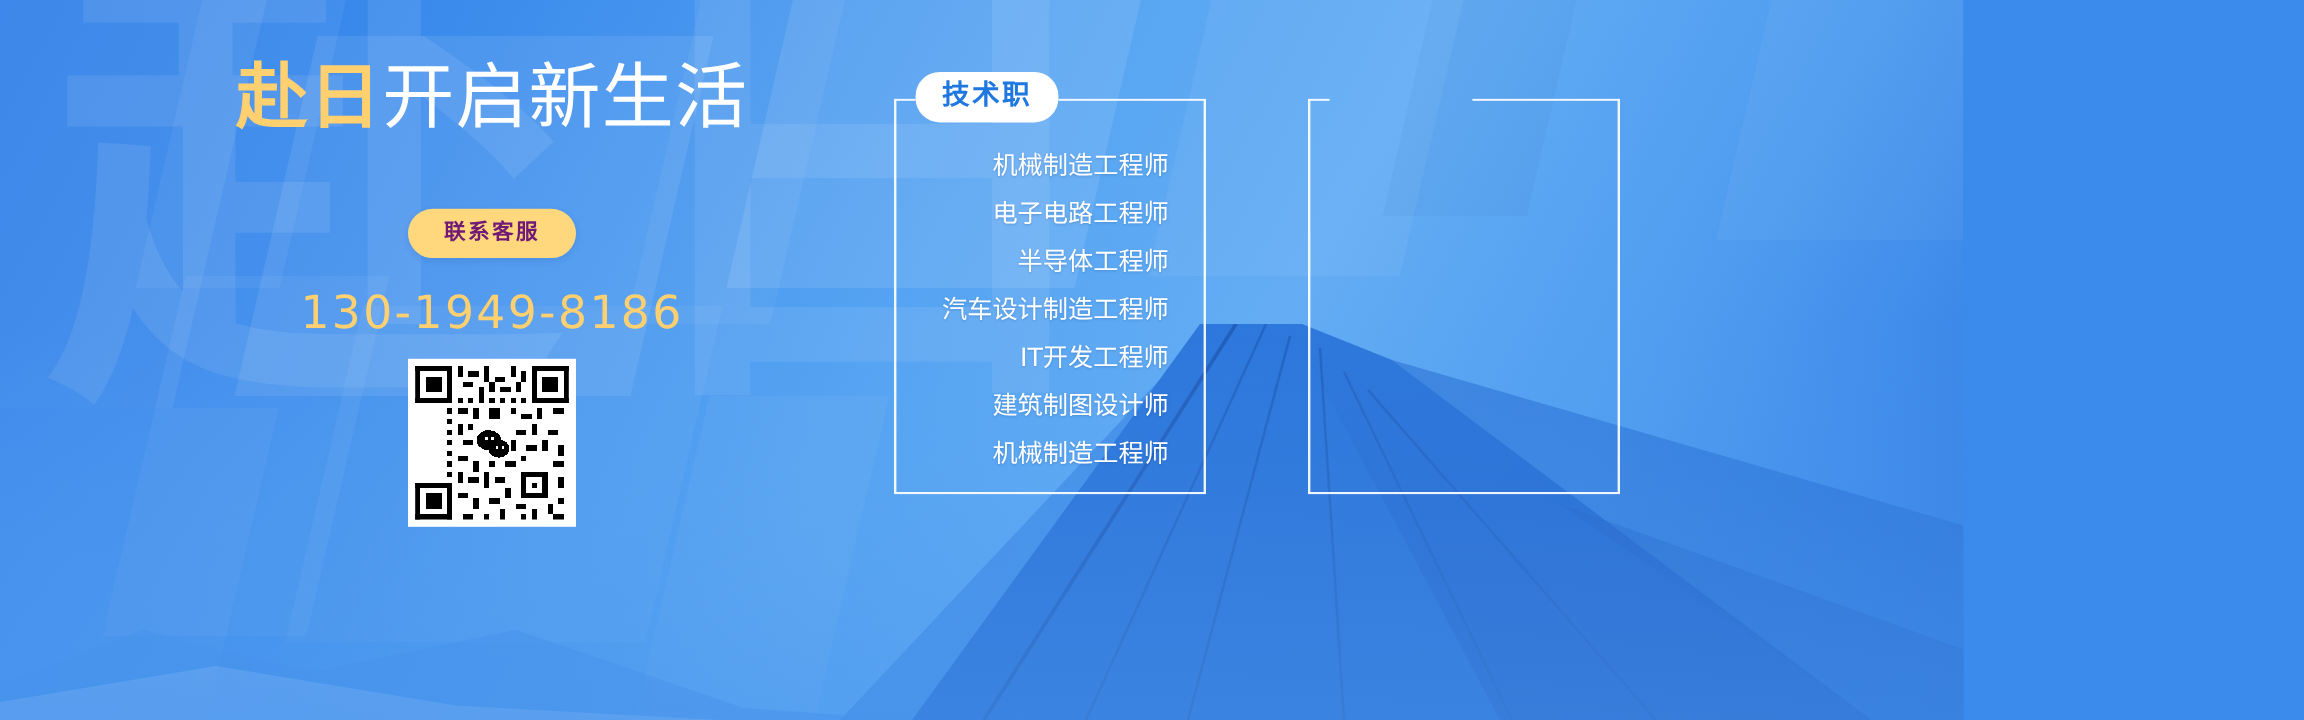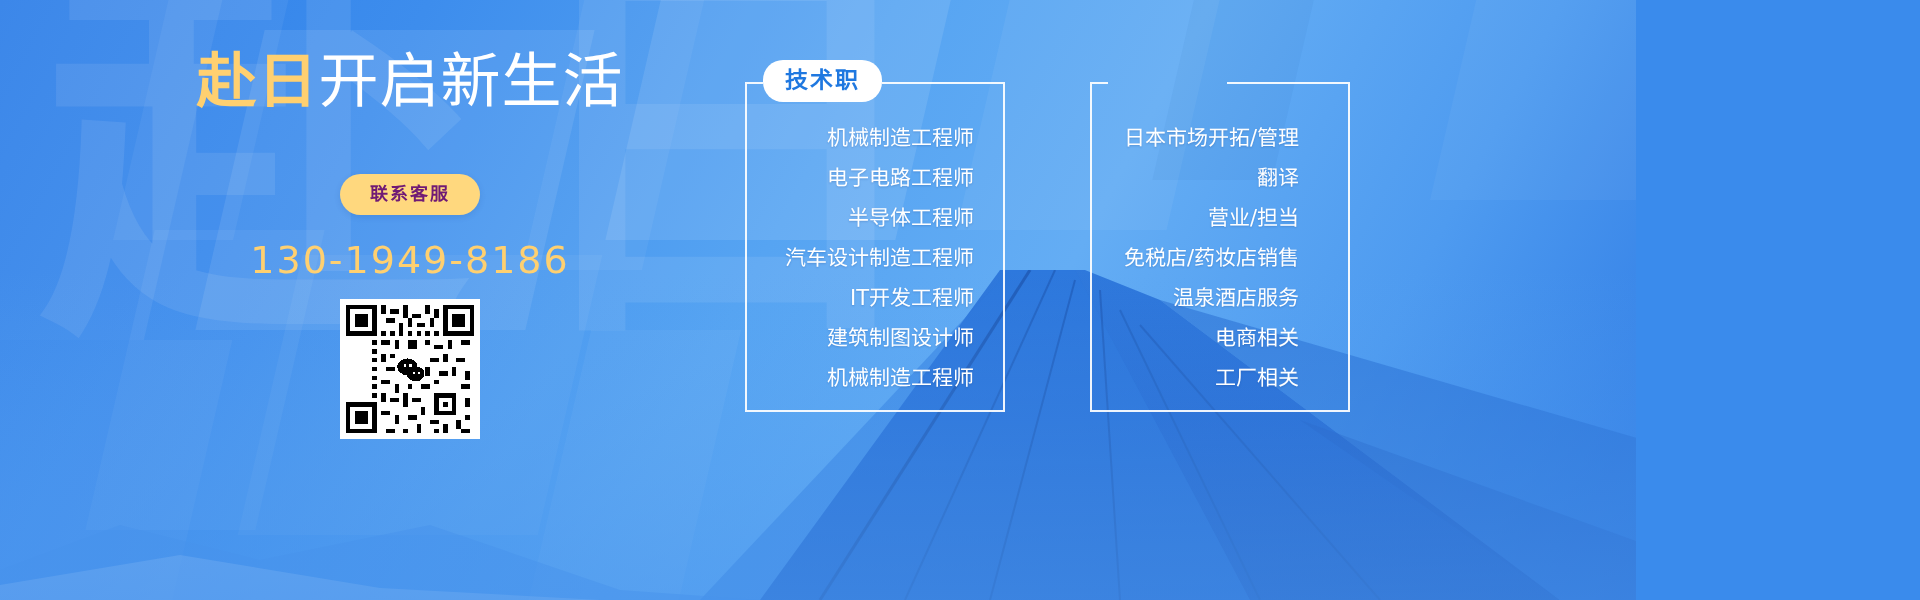--- a/index.html
+++ b/index.html
@@ -309,24 +309,15 @@
       <li>汽车设计制造工程师</li>
       <li>IT开发工程师</li>
       <li>建筑制图设计师</li>
       <li>机械制造工程师</li>
     </ul>
   </div>
 
   <div class="panel" id="panel-gen">
     <div class="frame" style="clip-path: polygon(0px 0px, 18px 0px, 18px 4px, 137px 4px, 137px 0px, 260px 0px, 260px 330px, 0px 330px);"></div>
     <div class="notch" style="left: 16px; width: 123px; top: 16px; height: 14px; background: transparent;"></div>
-    <ul>
-      <li>日本市场开拓/管理</li>
-      <li>翻译</li>
-      <li>营业/担当</li>
-      <li>免税店/药妆店销售</li>
-      <li>温泉酒店服务</li>
-      <li>电商相关</li>
-      <li>工厂相关</li>
-    </ul>
   </div>
 
 </div>
 
 </body></html>

